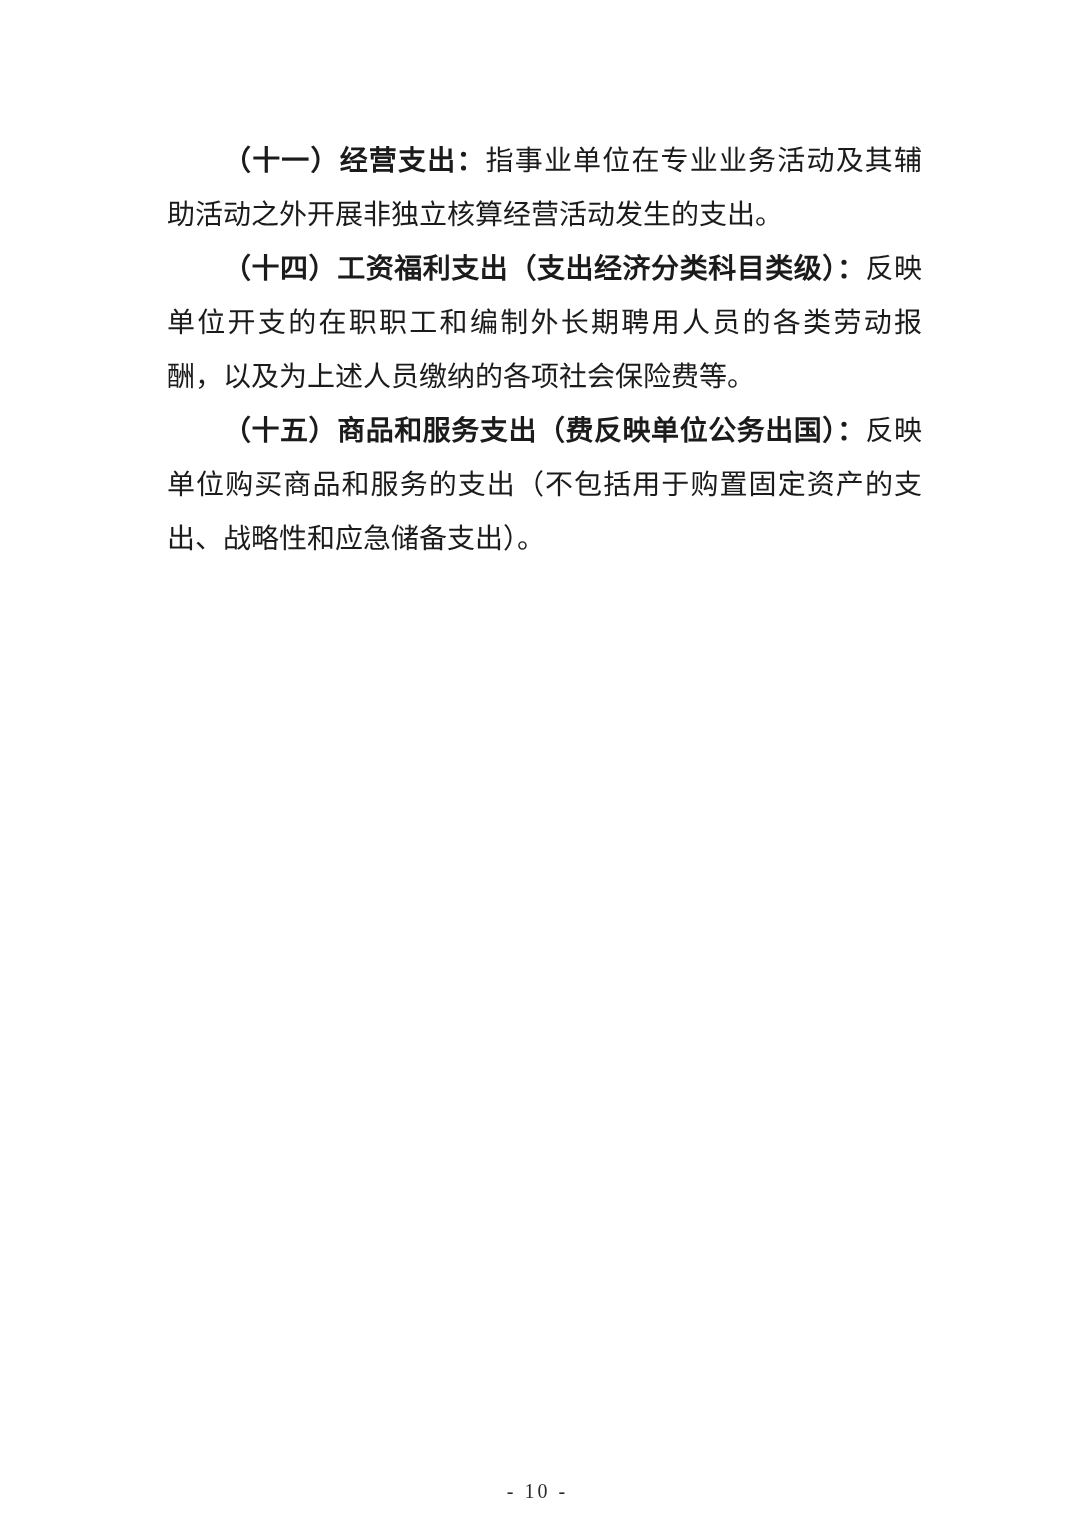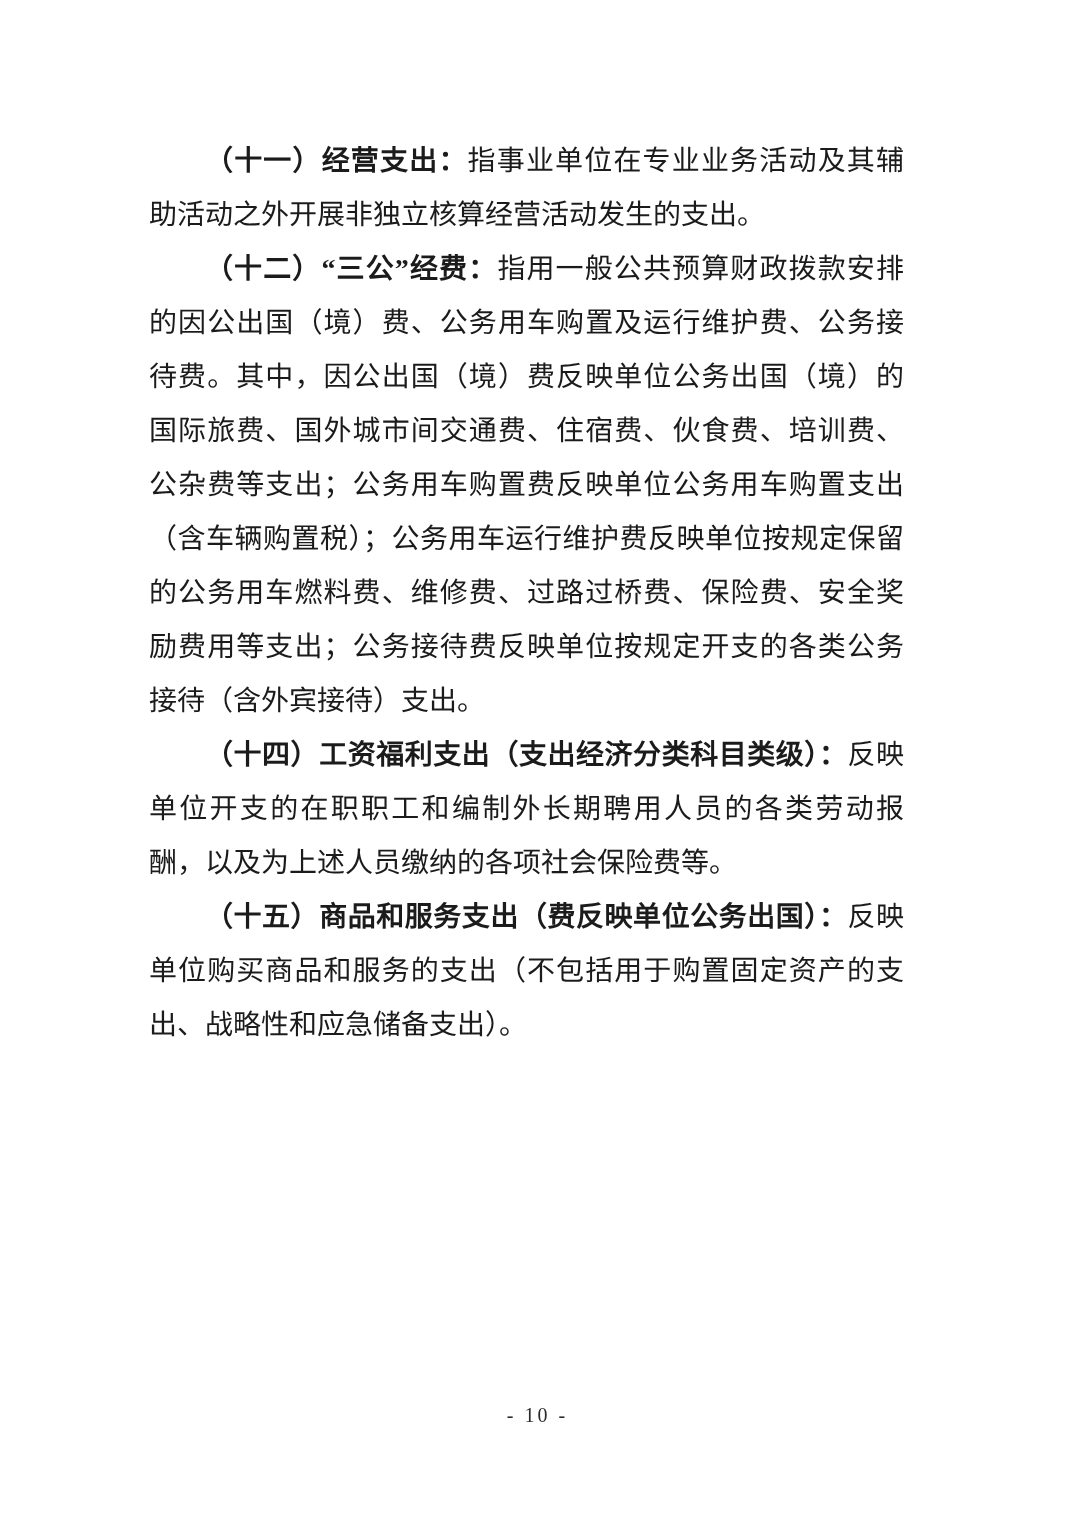--- a/index.html
+++ b/index.html
@@ -17,21 +17,21 @@
   .page {
     position: absolute;
     left: 0;
     top: 0;
     width: 1075px;
     height: 1520px;
     background: #ffffff;
   }
   .content {
     position: absolute;
-    left: 149px;
+    left: 167px;
     top: 134px;
     width: 755px;
     color: #1b1b1b;
   }
   p.para {
     margin: 0;
     padding: 0;
     font-size: 28px;
     line-height: 54px;
     text-align: justify;
@@ -40,38 +40,37 @@
     letter-spacing: 0px;
     word-break: break-all;
   }
   p.para .label {
     font-weight: 700;
     font-family: "Liberation Serif", serif;
   }
   .page-number {
     position: absolute;
     left: 0;
-    top: 1404px;
+    top: 1480px;
     width: 1075px;
     text-align: center;
     font-size: 20px;
     letter-spacing: 3px;
     color: #2a2a2a;
     font-family: "Liberation Serif", serif;
   }
 </style>
 </head>
 <body>
 
 <div class="page">
   <div class="content">
 
     <p class="para"><span class="label">（十一）经营支出：</span><span>指事业单位在专业业务活动及其辅助活动之外开展非独立核算经营活动发生的支出。</span></p>
 
-    <p class="para"><span class="label">（十二）“三公”经费：</span><span>指用一般公共预算财政拨款安排的因公出国（境）费、公务用车购置及运行维护费、公务接待费。其中，因公出国（境）费反映单位公务出国（境）的国际旅费、国外城市间交通费、住宿费、伙食费、培训费、公杂费等支出；公务用车购置费反映单位公务用车购置支出（含车辆购置税）；公务用车运行维护费反映单位按规定保留的公务用车燃料费、维修费、过路过桥费、保险费、安全奖励费用等支出；公务接待费反映单位按规定开支的各类公务接待（含外宾接待）支出。</span></p>
 
 
     <p class="para"><span class="label">（十四）工资福利支出（支出经济分类科目类级）：</span><span>反映单位开支的在职职工和编制外长期聘用人员的各类劳动报酬，以及为上述人员缴纳的各项社会保险费等。</span></p>
 
     <p class="para"><span class="label">（十五）商品和服务支出（费反映单位公务出国）：</span><span>反映单位购买商品和服务的支出（不包括用于购置固定资产的支出、战略性和应急储备支出）。</span></p>
 
   </div>
 
   <div class="page-number">- 10 -</div>
 </div>

